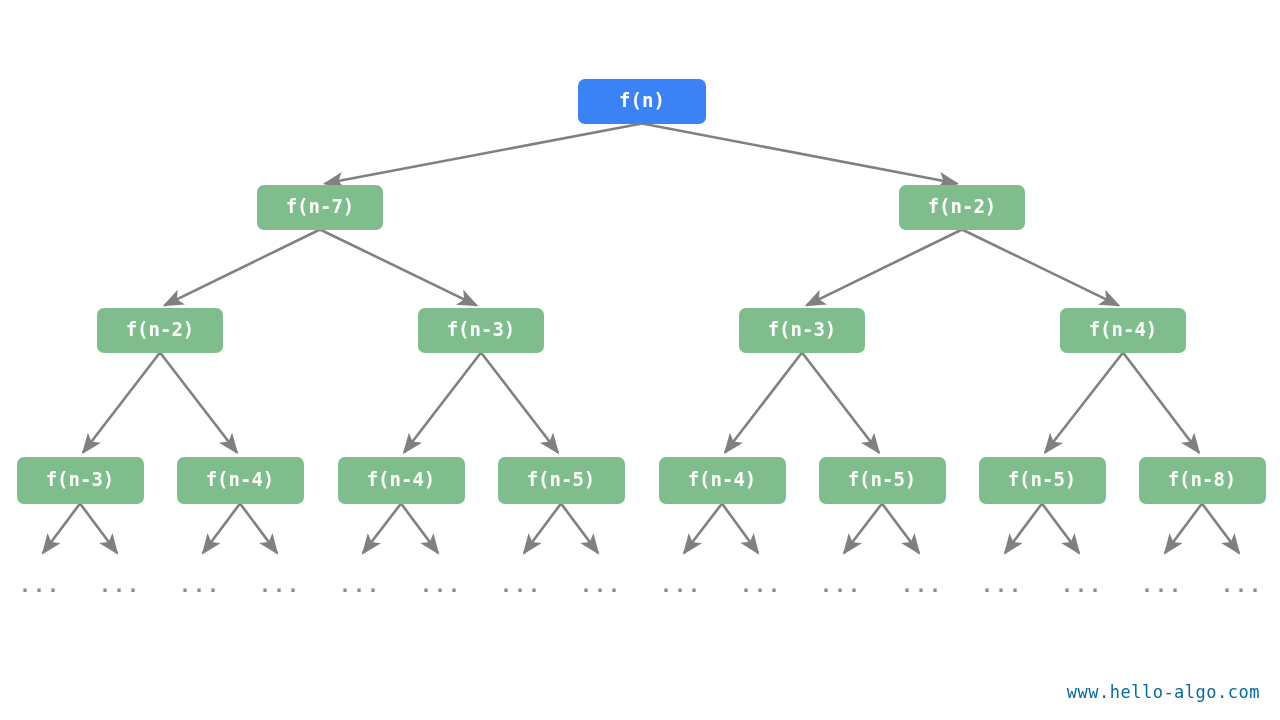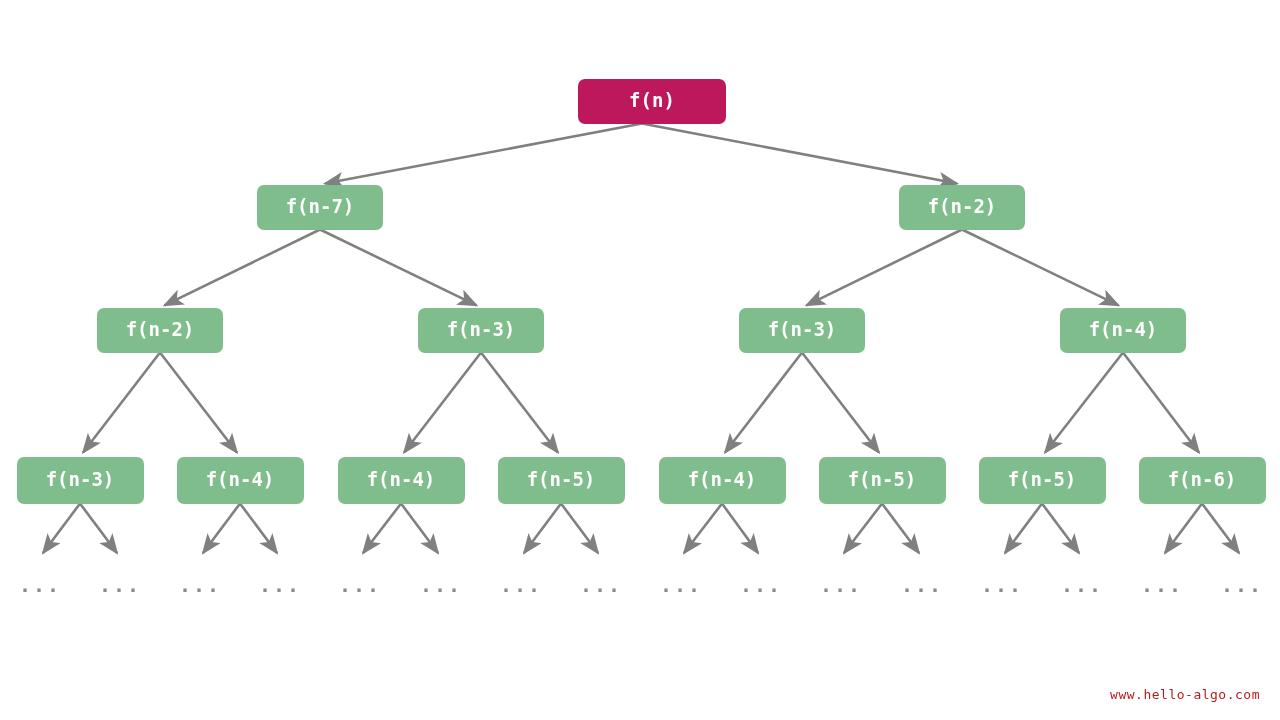--- a/index.html
+++ b/index.html
@@ -58,23 +58,23 @@
     font-weight: bold;
     letter-spacing: 2px;
     line-height: 1;
     white-space: nowrap;
     transform: translate(-50%, -50%);
   }
   .watermark {
     position: absolute;
     right: 20px;
     bottom: 18px;
-    color: #b91c1c;
+    color: #0369a1;
     font-family: "DejaVu Sans Mono", "Liberation Mono", monospace;
-    font-size: 13px;
+    font-size: 17px;
     letter-spacing: 0.5px;
     white-space: nowrap;
   }
 </style>
 </head>
 <body>
 
 <div id="canvas">
 
   <svg class="edge-layer" id="edge-layer" viewBox="0 0 1280 720" width="1280" height="720" xmlns="http://www.w3.org/2000/svg">
@@ -113,21 +113,21 @@
         <line x1="882" y1="503.5" x2="844.0413790035653" y2="553.0313713002257" stroke="#808080" stroke-width="2.6" marker-end="url(#arrowhead)"></line>
         <line x1="882" y1="503.5" x2="919.0059913787771" y2="552.9955134691145" stroke="#808080" stroke-width="2.6" marker-end="url(#arrowhead)"></line>
         <line x1="1042" y1="503.5" x2="1004.9940086212229" y2="552.9955134691145" stroke="#808080" stroke-width="2.6" marker-end="url(#arrowhead)"></line>
         <line x1="1042" y1="503.5" x2="1079.0059913787773" y2="552.9955134691145" stroke="#808080" stroke-width="2.6" marker-end="url(#arrowhead)"></line>
         <line x1="1202" y1="503.5" x2="1164.9940086212227" y2="552.9955134691145" stroke="#808080" stroke-width="2.6" marker-end="url(#arrowhead)"></line>
         <line x1="1202" y1="503.5" x2="1239.0059913787773" y2="552.9955134691145" stroke="#808080" stroke-width="2.6" marker-end="url(#arrowhead)"></line>
       </g>
   </svg>
 
   <div id="nodes-layer">
-      <div class="node" style="left: 578px; top: 78.5px; width: 148px; height: 45px; background: #be185d; color: rgb(255, 255, 255);">
+      <div class="node" style="left: 578px; top: 78.5px; width: 128px; height: 45px; background: #3b82f6; color: rgb(255, 255, 255);">
         <span class="node-label">f(n)</span>
       </div>
       <div class="node" style="left: 257px; top: 184.5px; width: 126px; height: 45px; background: rgb(127, 189, 140); color: rgb(255, 255, 255);">
         <span class="node-label">f(n-7)</span>
       </div>
       <div class="node" style="left: 899px; top: 184.5px; width: 126px; height: 45px; background: rgb(127, 189, 140); color: rgb(255, 255, 255);">
         <span class="node-label">f(n-2)</span>
       </div>
       <div class="node" style="left: 97px; top: 307.5px; width: 126px; height: 45px; background: rgb(127, 189, 140); color: rgb(255, 255, 255);">
         <span class="node-label">f(n-2)</span>
@@ -156,21 +156,21 @@
       <div class="node" style="left: 658.5px; top: 456.5px; width: 127px; height: 47px; background: rgb(127, 189, 140); color: rgb(255, 255, 255);">
         <span class="node-label">f(n-4)</span>
       </div>
       <div class="node" style="left: 818.5px; top: 456.5px; width: 127px; height: 47px; background: rgb(127, 189, 140); color: rgb(255, 255, 255);">
         <span class="node-label">f(n-5)</span>
       </div>
       <div class="node" style="left: 978.5px; top: 456.5px; width: 127px; height: 47px; background: rgb(127, 189, 140); color: rgb(255, 255, 255);">
         <span class="node-label">f(n-5)</span>
       </div>
       <div class="node" style="left: 1138.5px; top: 456.5px; width: 127px; height: 47px; background: rgb(127, 189, 140); color: rgb(255, 255, 255);">
-        <span class="node-label">f(n-6)</span>
+        <span class="node-label">f(n-8)</span>
       </div>
     </div>
   <div id="ellipsis-layer">
       <div class="ellipsis" style="left: 40px; top: 585px; color: rgb(139, 139, 139);">...</div>
       <div class="ellipsis" style="left: 120px; top: 585px; color: rgb(139, 139, 139);">...</div>
       <div class="ellipsis" style="left: 200px; top: 585px; color: rgb(139, 139, 139);">...</div>
       <div class="ellipsis" style="left: 280px; top: 585px; color: rgb(139, 139, 139);">...</div>
       <div class="ellipsis" style="left: 360px; top: 585px; color: rgb(139, 139, 139);">...</div>
       <div class="ellipsis" style="left: 441px; top: 585px; color: rgb(139, 139, 139);">...</div>
       <div class="ellipsis" style="left: 521px; top: 585px; color: rgb(139, 139, 139);">...</div>

